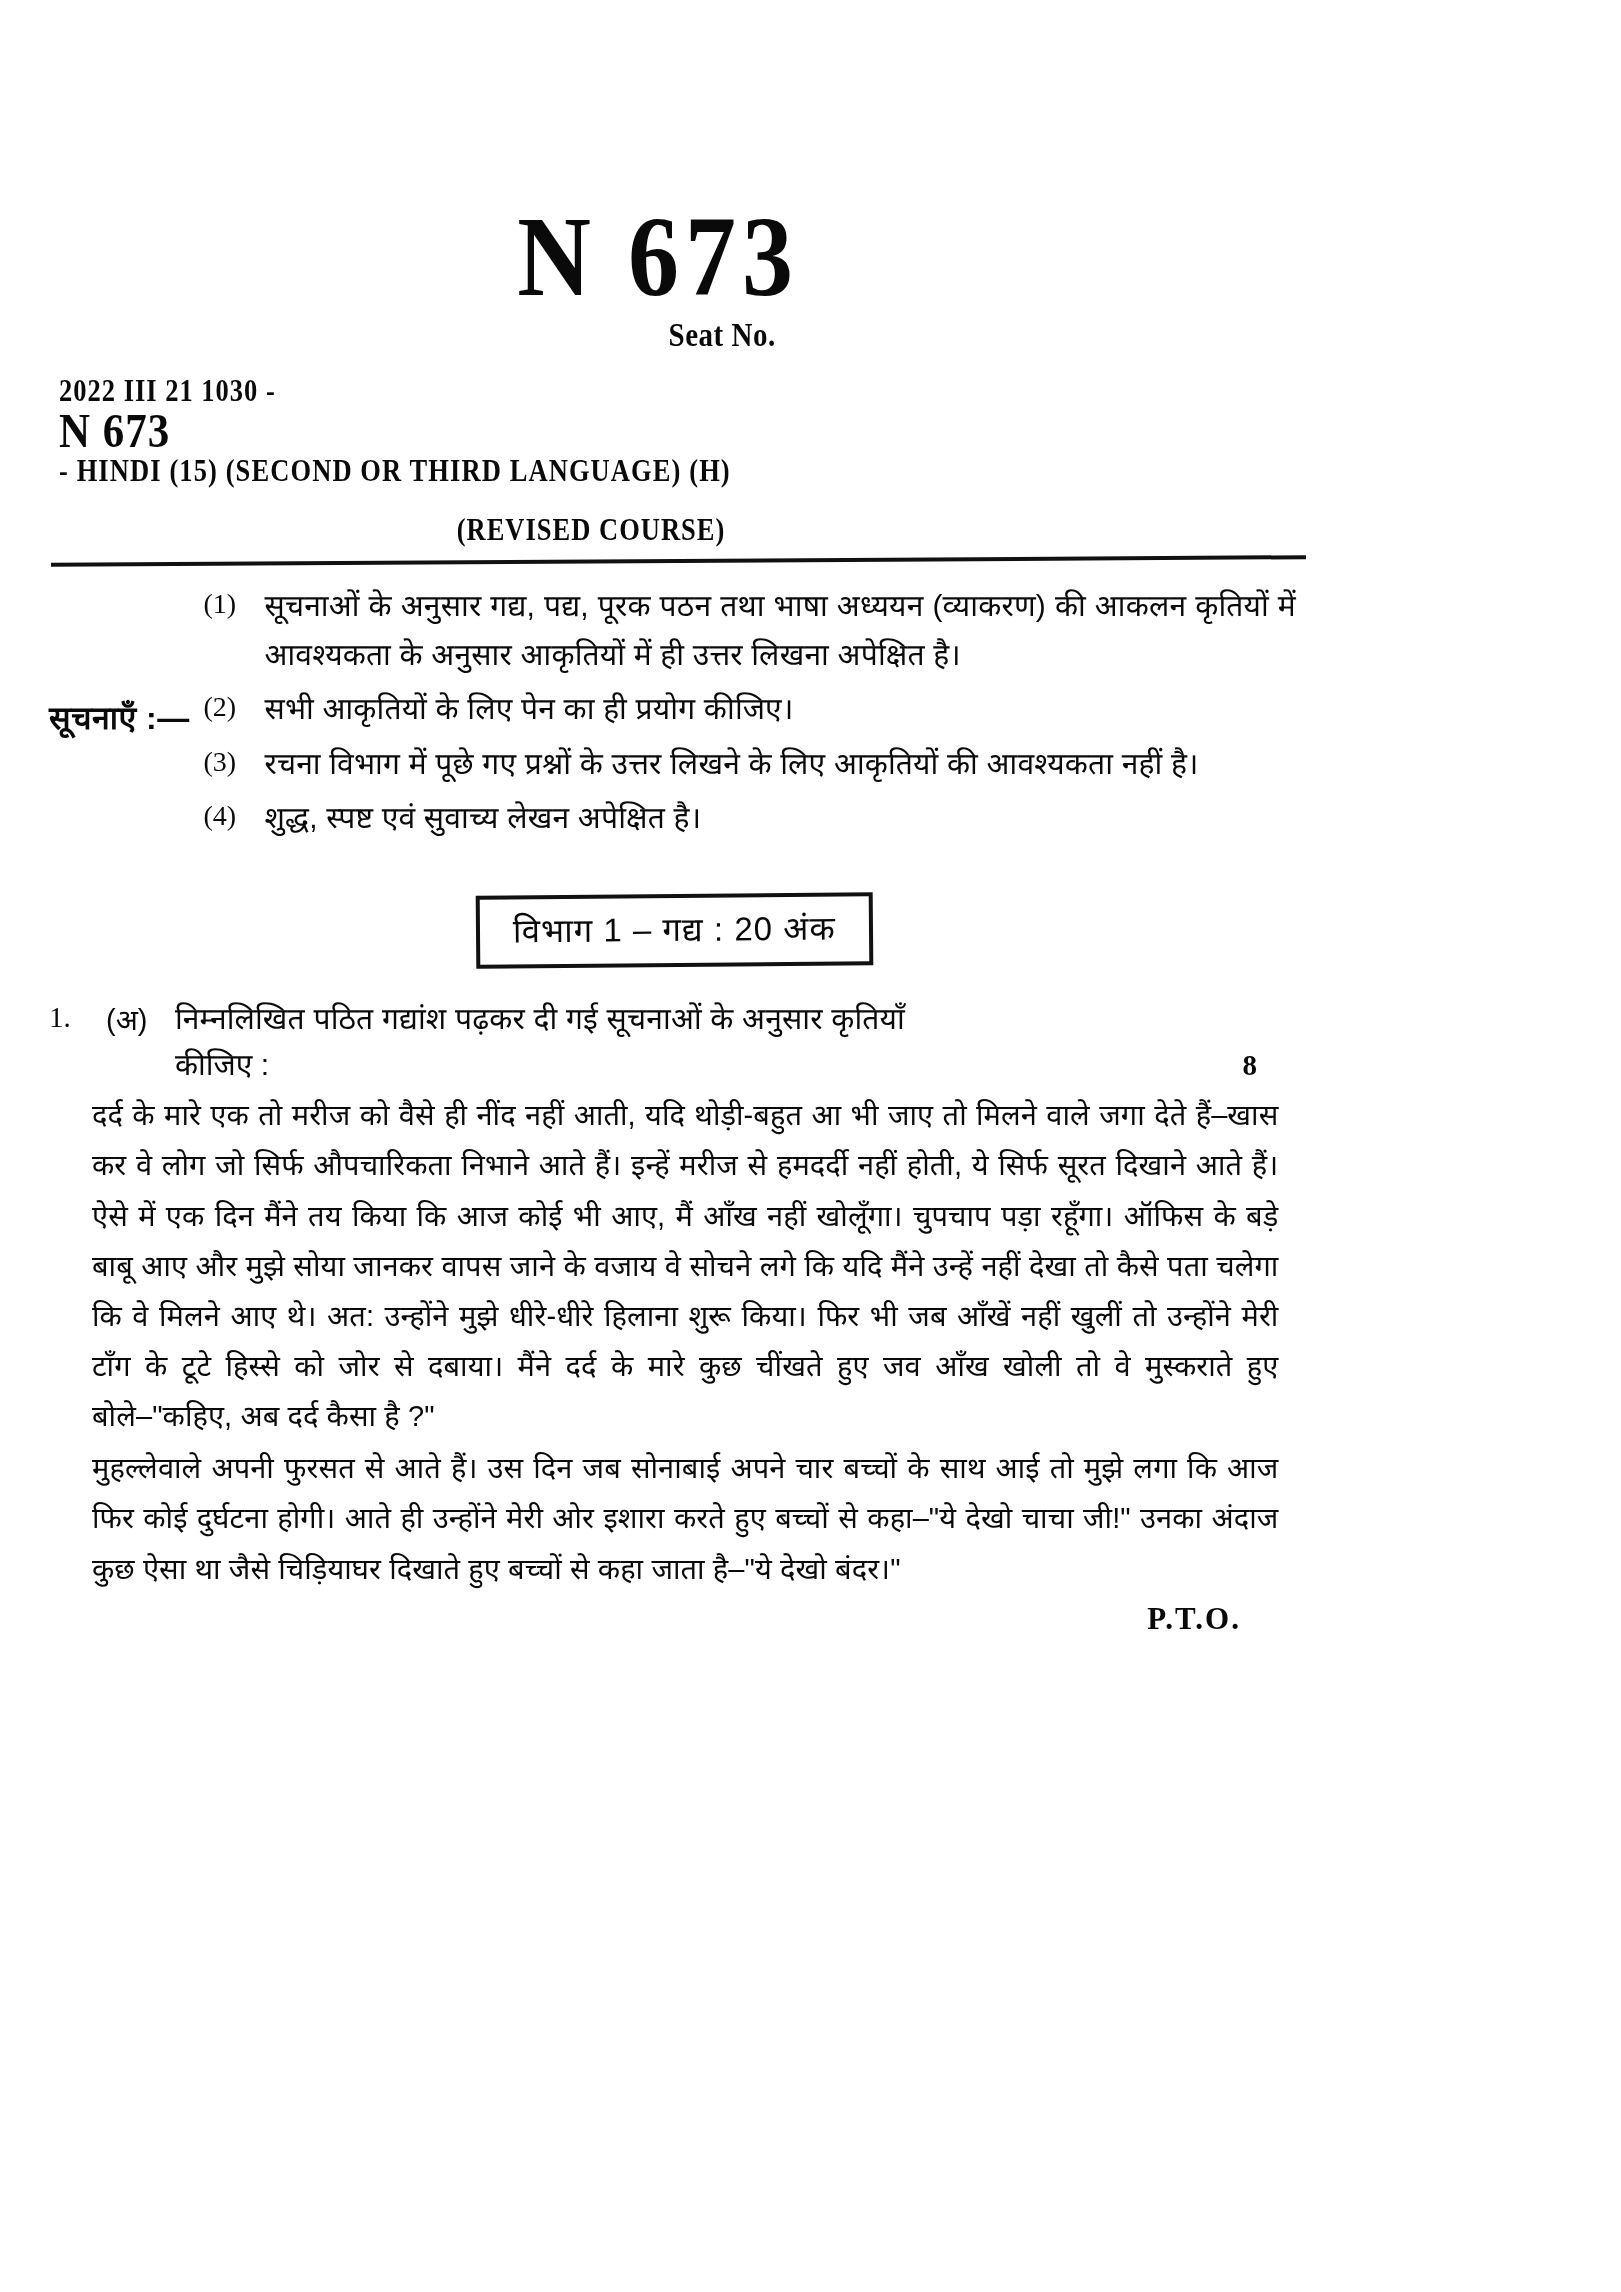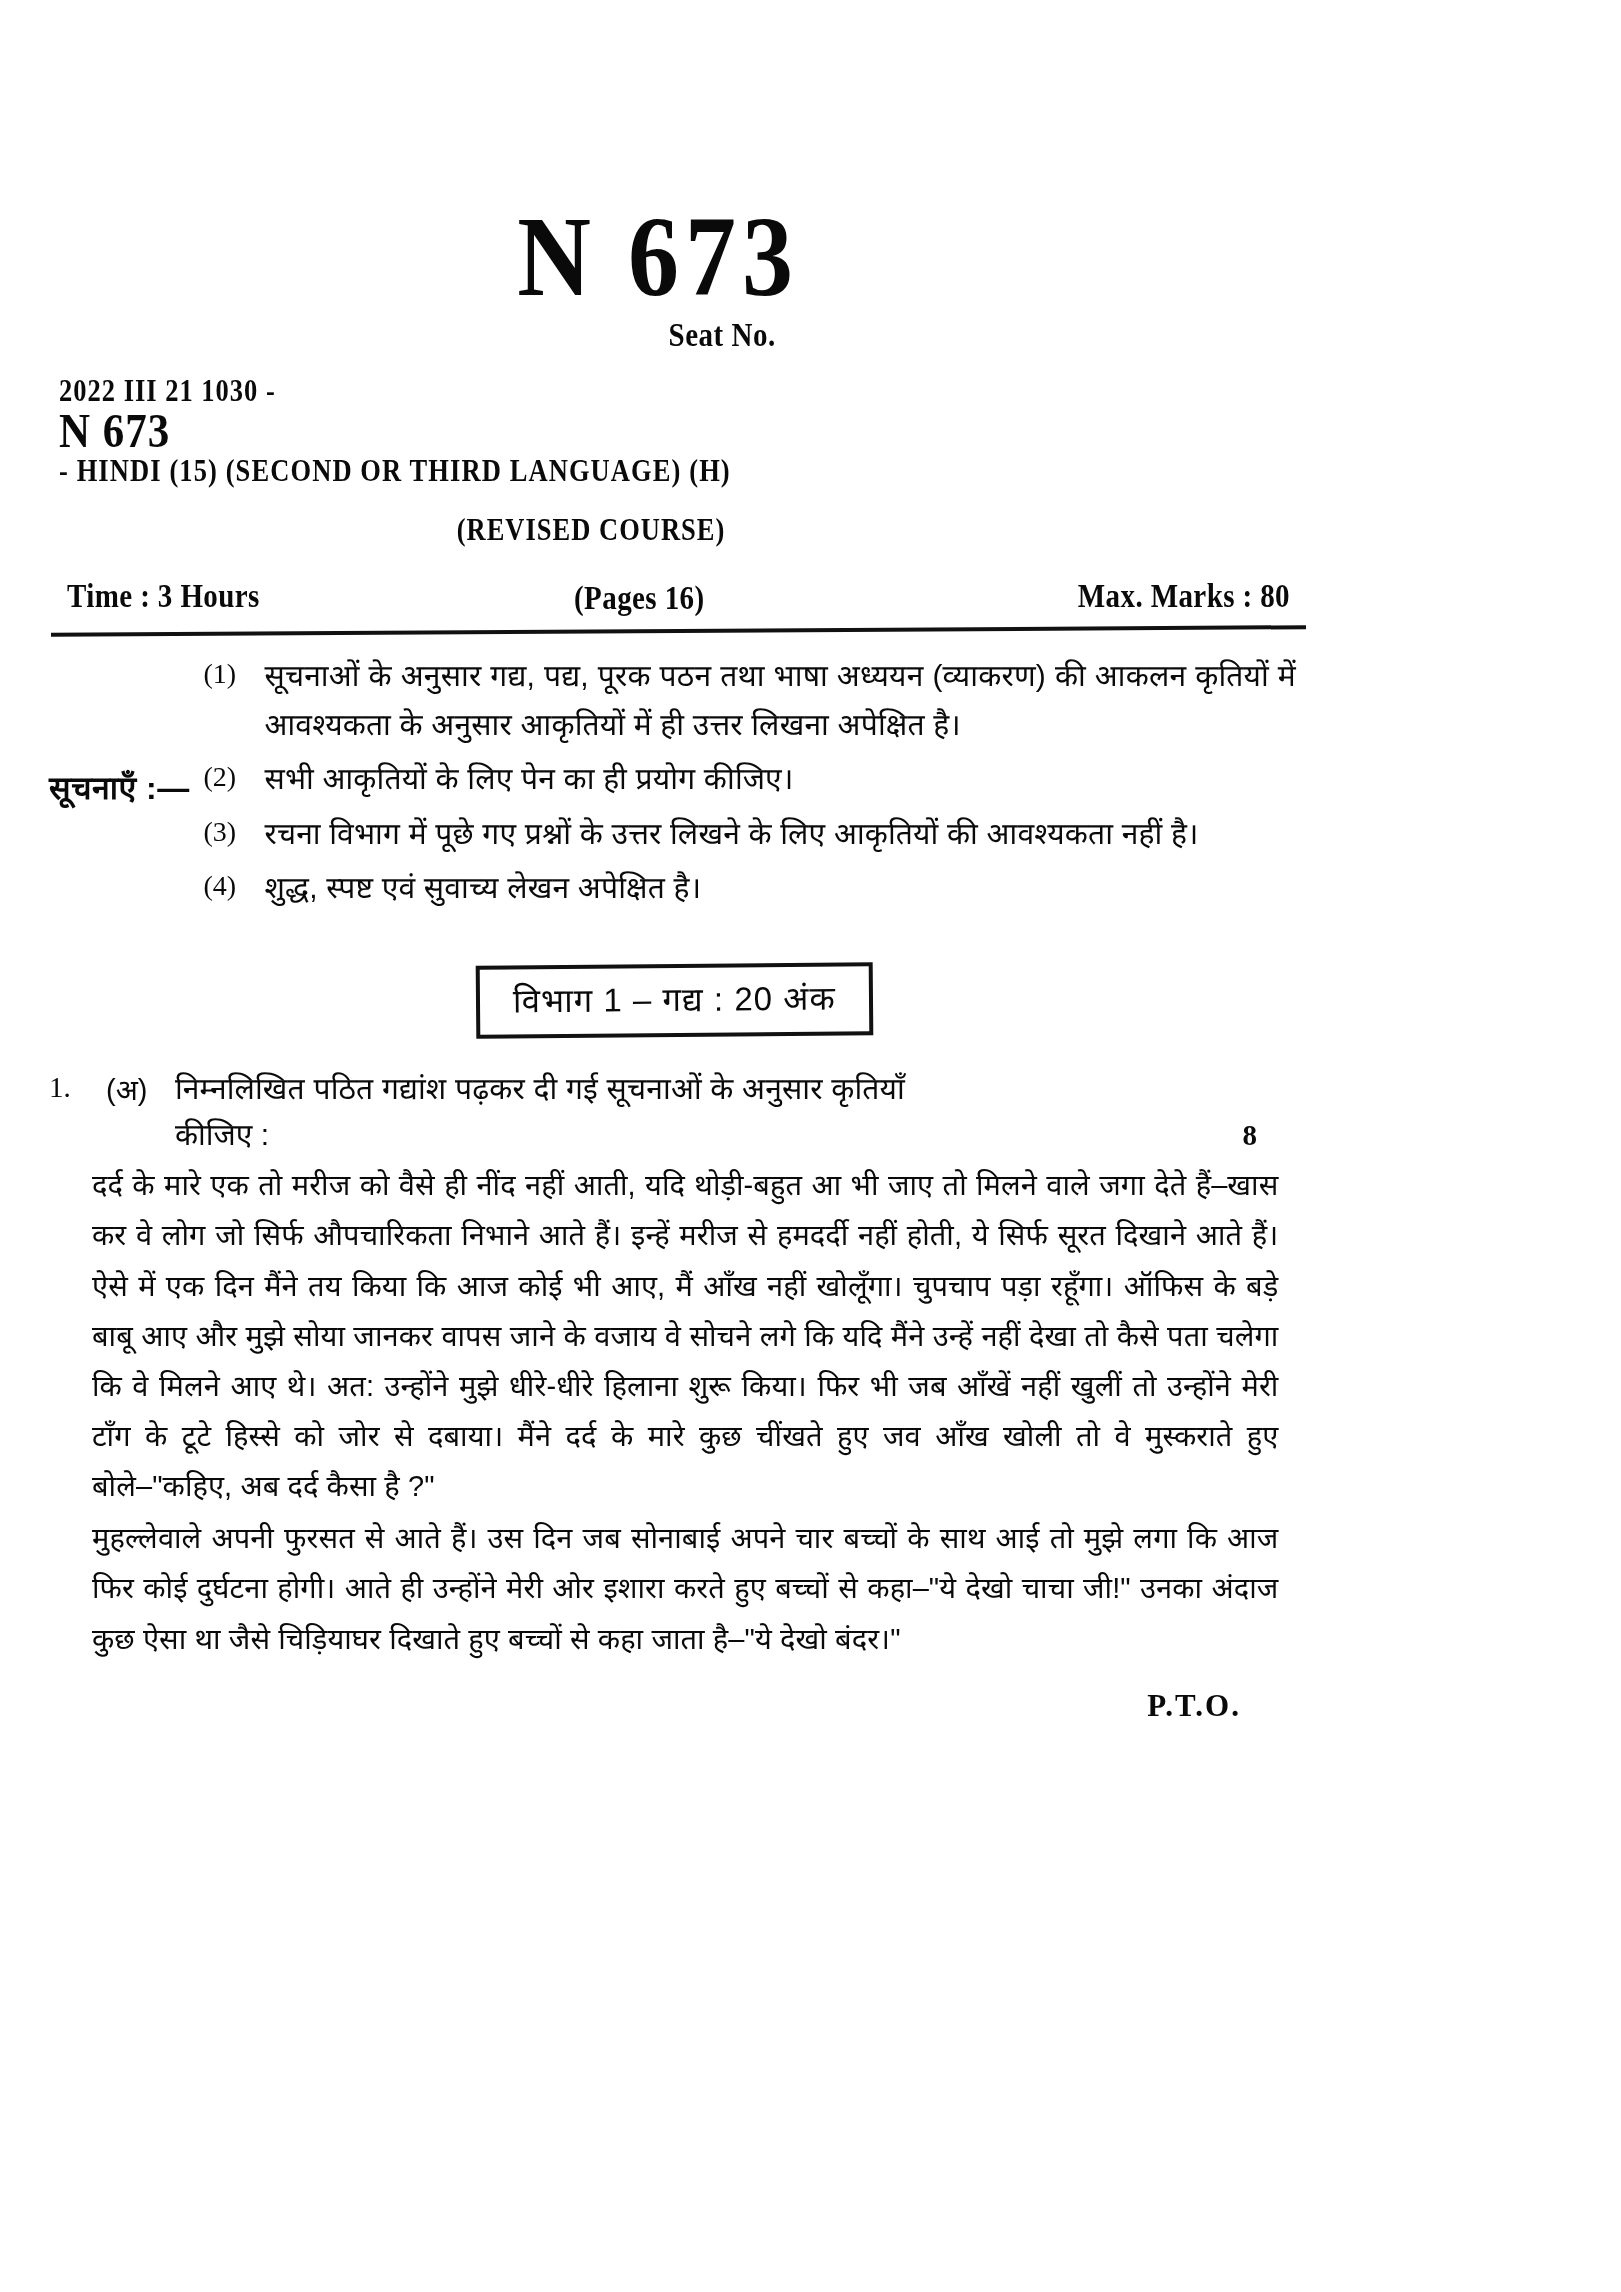--- a/index.html
+++ b/index.html
@@ -244,21 +244,21 @@
     letter-spacing: 0.1px;
   }
   .passage p:last-child { text-align: justify; }
 
   .pto {
     text-align: right;
     font-family: "Liberation Serif", serif;
     font-weight: bold;
     font-size: 31px;
     letter-spacing: 2px;
-    margin-top: 24px;
+    margin-top: 7px;
     padding-right: 55px;
   }
 </style>
 </head>
 <body>
 
 <div class="page">
 
   <div class="code-big">N 673</div>
 
@@ -268,25 +268,20 @@
   </div>
 
   <div class="exam-line">
     <span class="exam-meta">2022 III 21 1030 -</span>
     <span class="exam-code">N 673</span>
     <span class="exam-title">- HINDI (15)  (SECOND OR THIRD LANGUAGE)  (H)</span>
   </div>
 
   <div class="revised">(REVISED COURSE)</div>
 
-  <div class="meta-row">
-    <span class="meta-left">Time : 3 Hours</span>
-    <span class="meta-center">(Pages 16)</span>
-    <span class="meta-right">Max. Marks : 80</span>
-  </div>
 
   <div class="rule"></div>
 
   <div class="instructions">
     <div class="ins-first">
       <div class="ins-label">सूचनाएँ :—</div>
       <div class="ins-list">
 
         <div class="ins-item">
           <span class="ins-num">(1)</span>

